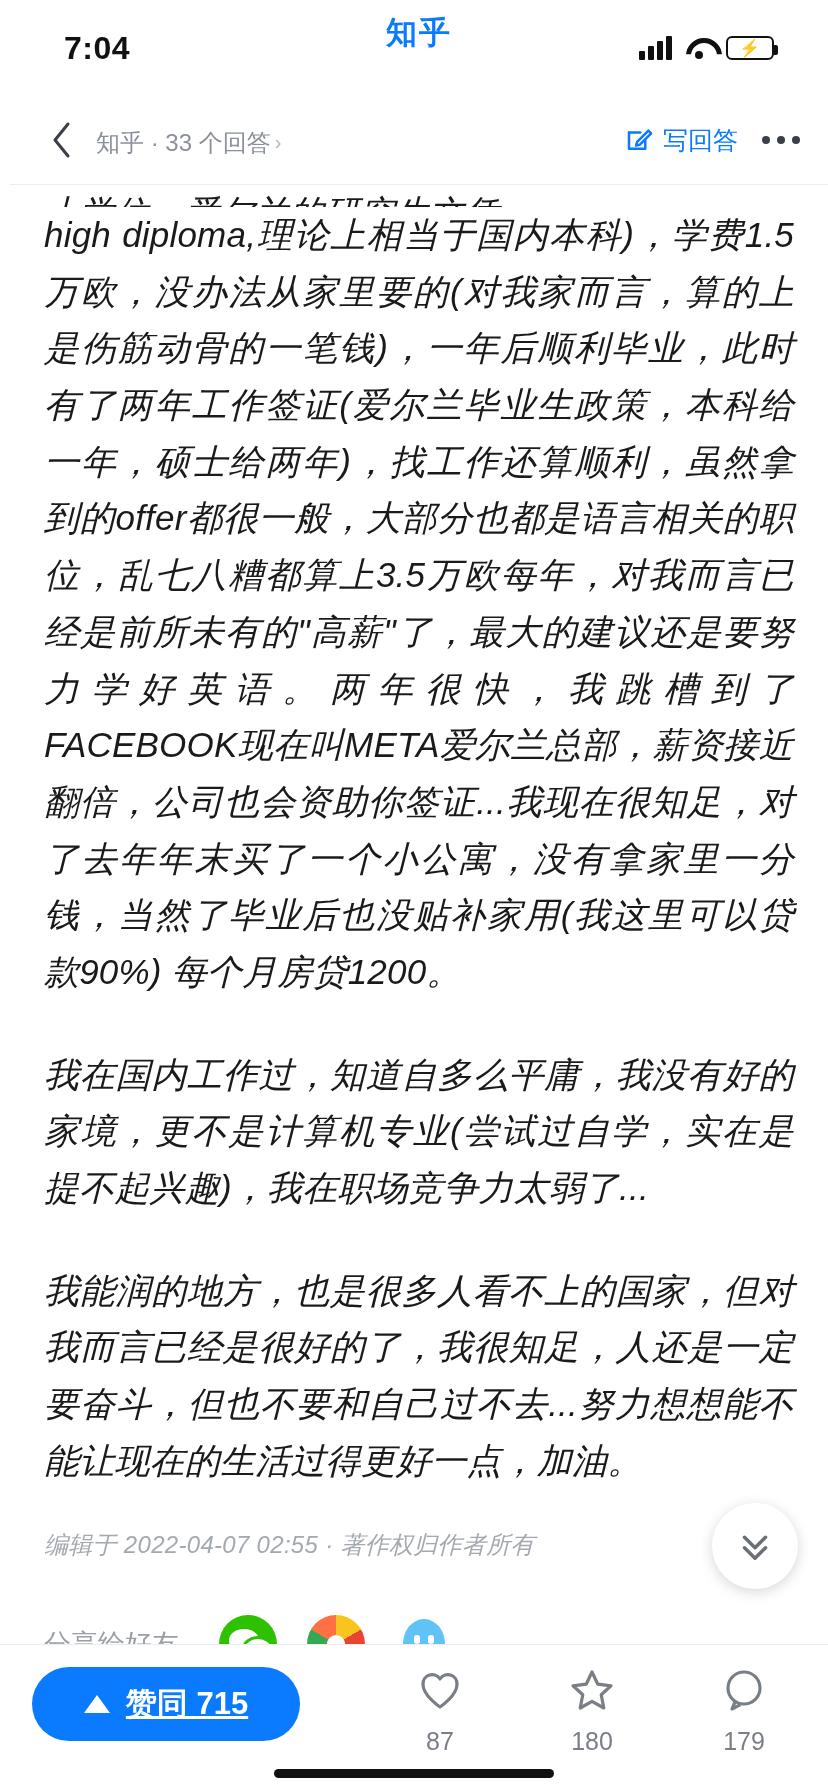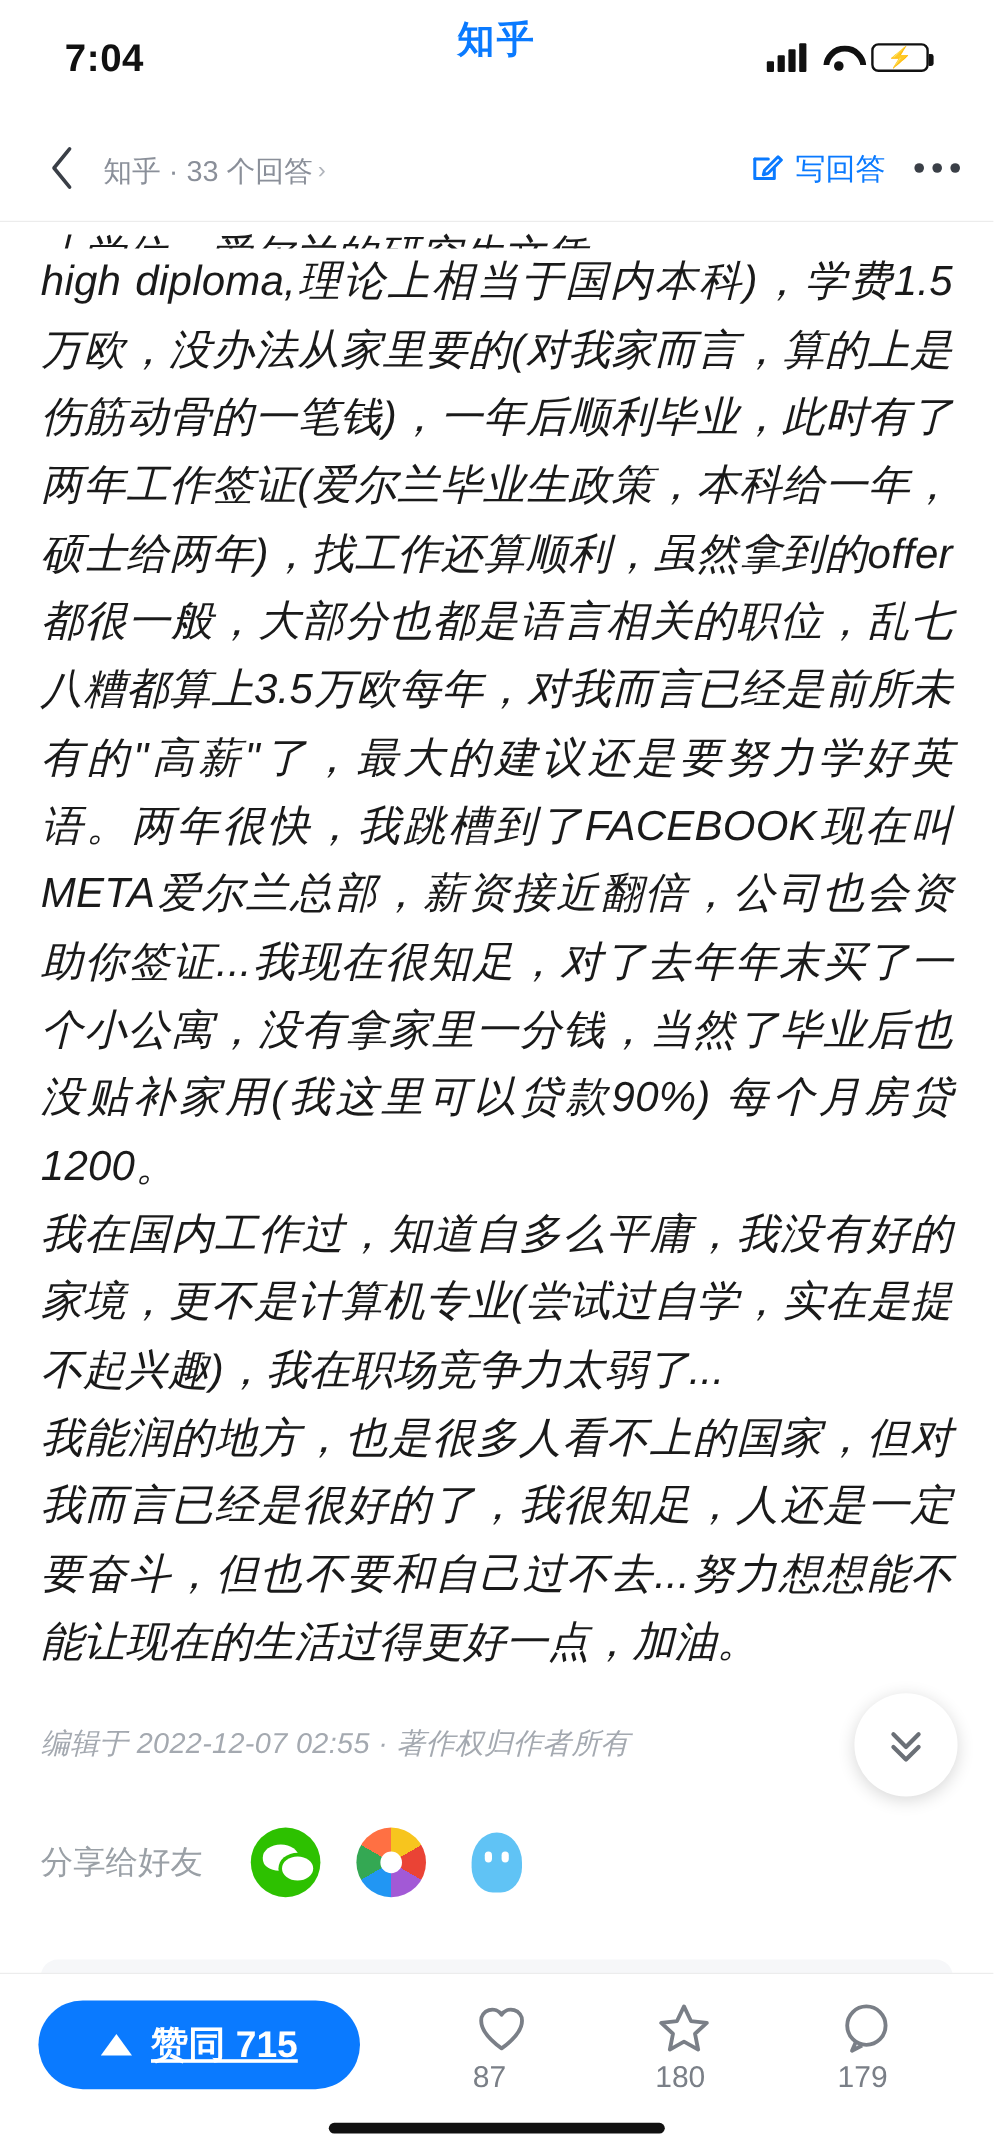--- a/index.html
+++ b/index.html
@@ -2,21 +2,21 @@
 <html><head>
 <meta charset="utf-8">
 <style>
   * { margin:0; padding:0; box-sizing:border-box; }
   html, body {
     width:828px; height:1792px;
     font-family:"Liberation Sans", sans-serif;
     background:#ffffff;
     overflow:hidden;
   }
-  .phone { position:relative; width:828px; height:1792px; background:#fff; }
+  .phone { position:relative; width:828px; height:1792px; background:#fff;padding-left:10px; }
 
   
   .statusbar {
     position:relative; height:96px; background:#fff;
     display:flex; align-items:center; justify-content:space-between;
     padding:0 54px;
   }
   .sb-time { font-size:32px; font-weight:bold; color:#111; letter-spacing:0.5px; }
   .sb-brand {
     position:absolute; left:0; right:0; top:12px;
@@ -84,21 +84,21 @@
 
   
   .content { position:relative; padding:0 34px;font-style:italic; }
   .clip-top {
     height:22px; overflow:hidden; color:#1a1a1a; font-size:35px; line-height:1.6;
   }
   .para {
     font-size:35px; line-height:1.62; color:#1a1a1a;
     text-align:justify; letter-spacing:0.2px; word-break:break-word;
   }
-  .para + .para { }
+  .para + .para { margin-top:46px; }
   .meta {
     margin-top:40px; font-size:24px; color:#a4a9b0; letter-spacing:0.3px;
   }
 
   
   .fab {
     position:absolute; right:30px; bottom:-28px;
     width:86px; height:86px; border-radius:50%;
     background:#fff; box-shadow:0 3px 14px rgba(0,0,0,0.16);
     display:flex; align-items:center; justify-content:center;
@@ -157,21 +157,21 @@
   .vote {
     height:74px; min-width:268px; border-radius:37px; background:#0a7aff;
     color:#fff; display:flex; align-items:center; justify-content:center; gap:16px;
     font-size:31px; font-weight:bold; padding:0 34px;text-decoration:underline;
   }
   .tri {
     width:0; height:0; border-left:13px solid transparent; border-right:13px solid transparent;
     border-bottom:18px solid #fff;
   }
   .actions { flex:1; display:flex; justify-content:flex-end; align-items:flex-start; gap:60px; padding-right:6px; }
-  .action { width:92px; display:flex; flex-direction:column; align-items:flex-start; gap:6px; }
+  .action { width:92px; display:flex; flex-direction:column; align-items:center; gap:16px; }
   .action .n { font-size:25px; color:#7a7f87; }
 
   .homebar {
     position:absolute; left:50%; transform:translateX(-50%); bottom:14px;
     width:280px; height:9px; border-radius:5px; background:#111;
   }
 </style>
 </head>
 <body>
 
@@ -222,21 +222,21 @@
   </div>
   <div class="hairline"></div>
 
   <div class="content">
     <div class="clip-top">士学位，爱尔兰的研究生文凭</div>
 
     <p class="para">high diploma,理论上相当于国内本科)，学费1.5万欧，没办法从家里要的(对我家而言，算的上是伤筋动骨的一笔钱)，一年后顺利毕业，此时有了两年工作签证(爱尔兰毕业生政策，本科给一年，硕士给两年)，找工作还算顺利，虽然拿到的offer都很一般，大部分也都是语言相关的职位，乱七八糟都算上3.5万欧每年，对我而言已经是前所未有的"高薪"了，最大的建议还是要努力学好英语。两年很快，我跳槽到了FACEBOOK现在叫META爱尔兰总部，薪资接近翻倍，公司也会资助你签证...我现在很知足，对了去年年末买了一个小公寓，没有拿家里一分钱，当然了毕业后也没贴补家用(我这里可以贷款90%) 每个月房贷1200。</p>
     <p class="para">我在国内工作过，知道自多么平庸，我没有好的家境，更不是计算机专业(尝试过自学，实在是提不起兴趣)，我在职场竞争力太弱了...</p>
     <p class="para">我能润的地方，也是很多人看不上的国家，但对我而言已经是很好的了，我很知足，人还是一定要奋斗，但也不要和自己过不去...努力想想能不能让现在的生活过得更好一点，加油。</p>
 
-    <div class="meta">编辑于 2022-12-07 02:55 · 著作权归作者所有</div>
+    <div class="meta">编辑于 2022-04-07 02:55 · 著作权归作者所有</div>
 
     <div class="fab">
       <svg width="42" height="42" viewBox="0 0 24 24">
         <polyline points="6,7 12,13 18,7" fill="none" stroke="#6b7077" stroke-width="2" stroke-linecap="round" stroke-linejoin="round"></polyline>
         <polyline points="6,13 12,19 18,13" fill="none" stroke="#6b7077" stroke-width="2" stroke-linecap="round" stroke-linejoin="round"></polyline>
       </svg>
     </div>
   </div>
 
   <div class="share">

